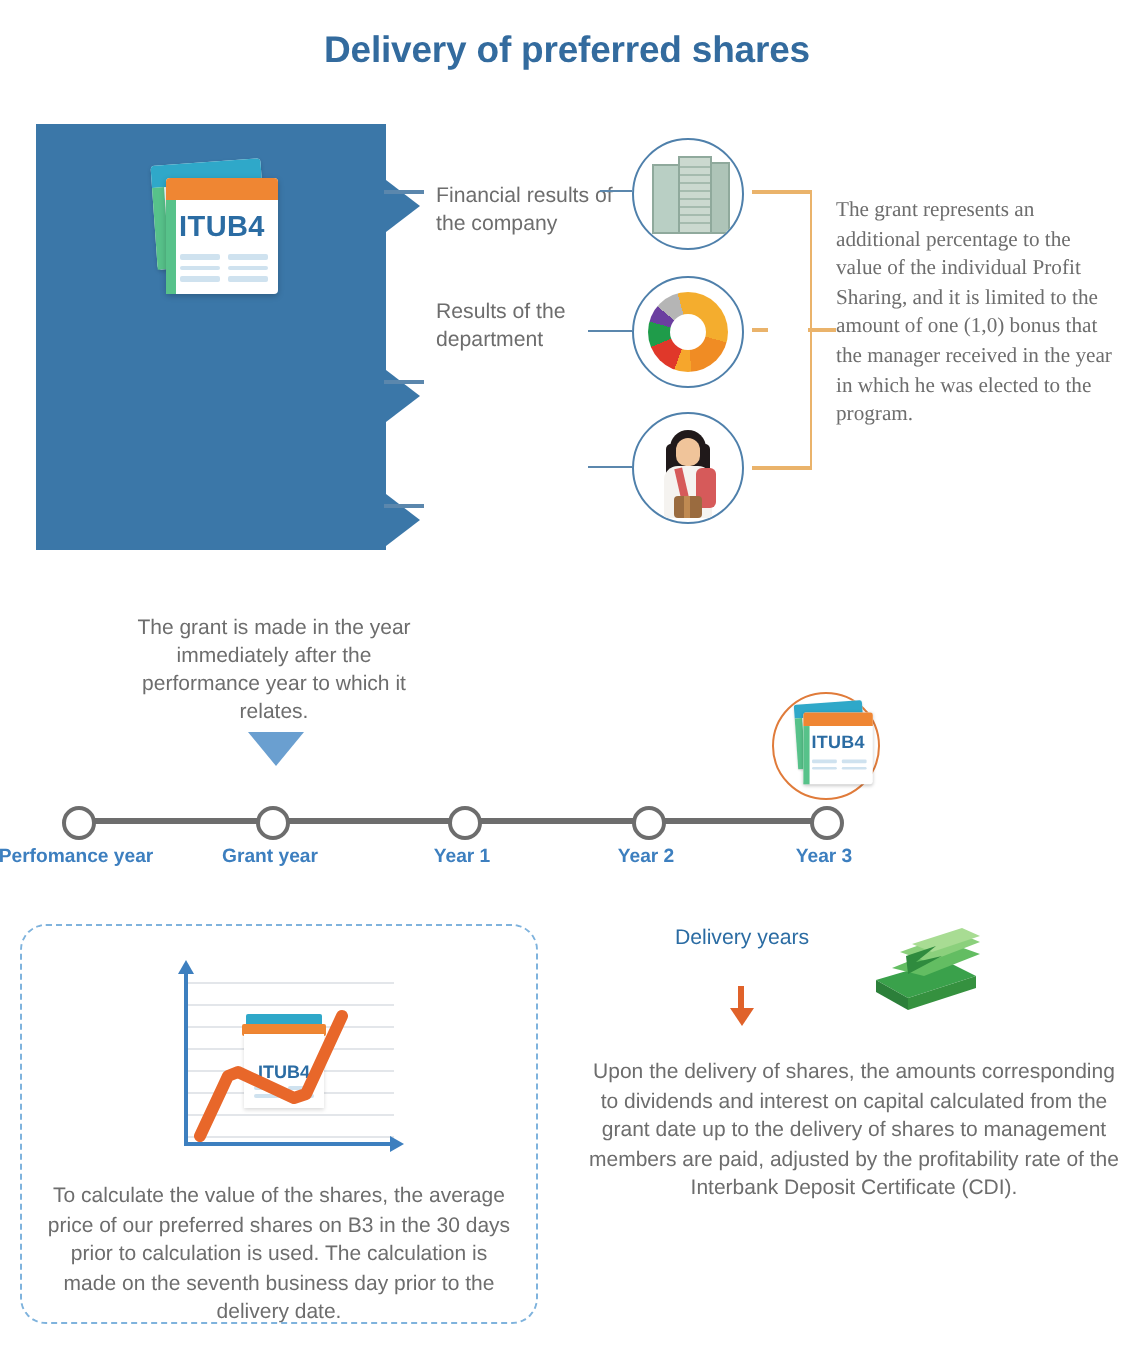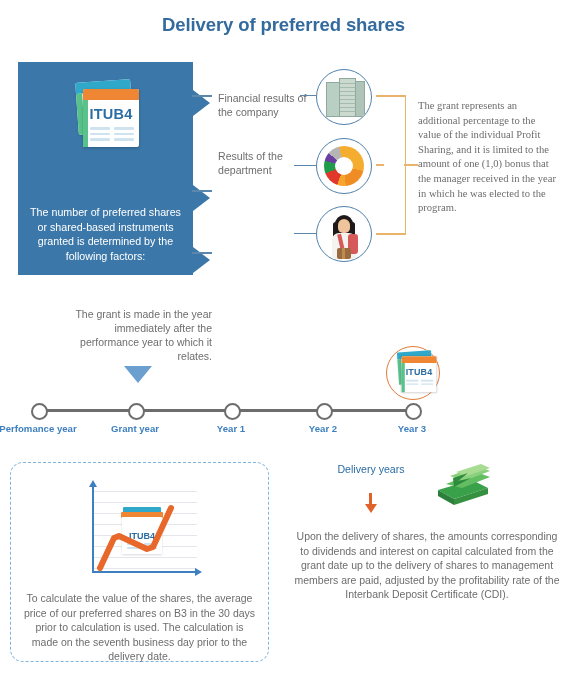--- a/index.html
+++ b/index.html
@@ -141,21 +141,21 @@
   .brk-out{left:404px;top:164px;width:14px;height:1.6px;}
   .brk-c2{left:376px;top:164px;width:8px;height:1.6px;}
 
   .right-text{
     position:absolute;left:418px;top:99px;width:140px;
     font-size:10.6px;line-height:14.6px;color:#6d6d6d;font-family:Liberation Serif, serif;
   }
 
   
   .tl-text{
-    position:absolute;font-size:10.5px;line-height:14px;color:#6d6d6d;text-align:right;
+    position:absolute;font-size:10.5px;line-height:14px;color:#6d6d6d;text-align:center;
   }
   .tlt-left{left:62px;top:307px;width:150px;}
   .tlt-right{left:310px;top:307px;width:216px;}
 
   .tri{
     position:absolute;left:124px;top:366px;width:0;height:0;
     border-left:14px solid transparent;border-right:14px solid transparent;
     border-top:17px solid #6a9fd0;
   }
 
@@ -250,21 +250,20 @@
               <span class="bar bw2"></span>
             </div>
           <div class="row">
               <span class="bar bw1"></span>
               <span class="bar bw2"></span>
             </div>
         </div>
       </div>
     </div>
 
-    <div class="panel-text">The number of preferred shares or shared-based instruments granted is determined by the following factors:</div>
   </div>
 
   <div class="branch-line bl-a"></div>
   <div class="branch-line bl-b"></div>
   <div class="branch-line bl-c"></div>
 
   <div class="branch-label lab1">Financial results of the company</div>
   <div class="branch-label lab2">Results of the department</div>
 
   <div class="lab-line ll1"></div>

